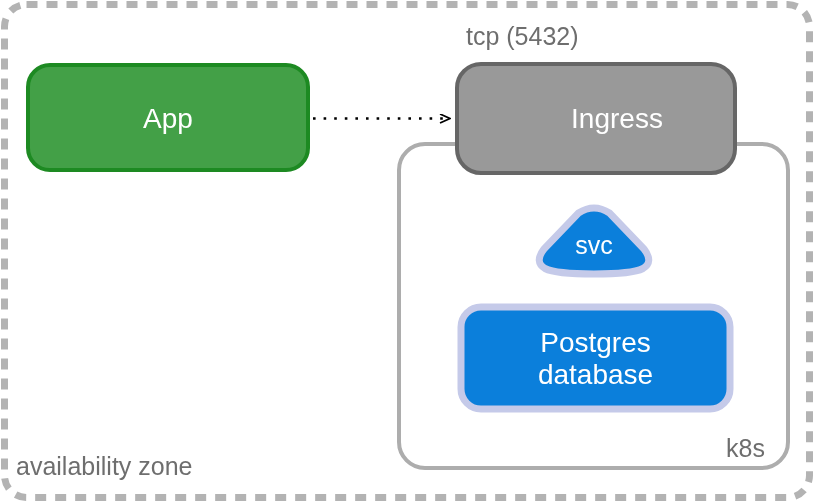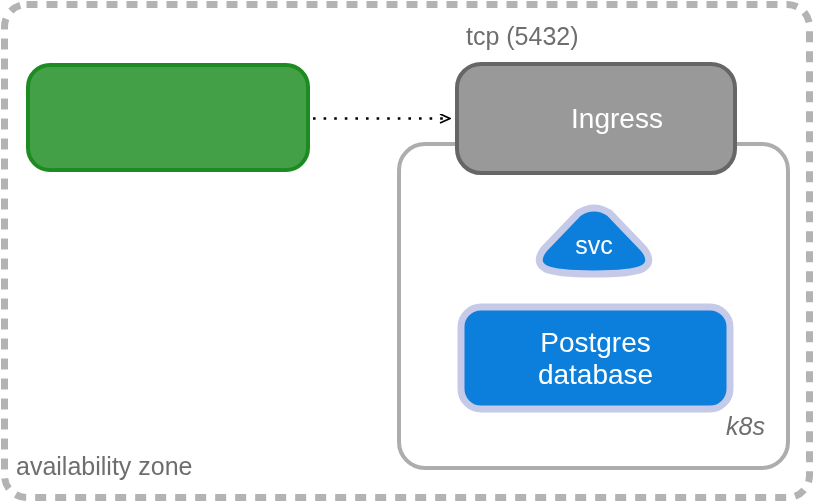--- a/index.html
+++ b/index.html
@@ -52,21 +52,21 @@
     font-size: 25px;
     font-weight: 400;
   }
 
   
   #app-text      { left: 26px;  top: 103px; width: 284px; }
   #ingress-text  { left: 455px; top: 103px; width: 282px; margin-left: 21px; }
   #svc-text      { left: 538px; top: 231px; width: 112px; }
   #pg-text       { left: 458px; top: 327px; width: 275px; }
   #tcp-label     { left: 466px; top: 22px; }
-  #k8s-label     { left: 726px; top: 412px; font-style: italic; }
+  #k8s-label     { left: 726px; top: 434px; }
   #az-label      { left: 16px;  top: 452px; }
 </style>
 </head>
 <body>
 
 <div id="canvas">
 
   <svg id="diagram-svg" viewBox="0 0 814 502" xmlns="http://www.w3.org/2000/svg">
 
     <defs>
@@ -90,20 +90,21 @@
              Q 632 274 594 274
              Q 556 274 545 268.5
              Q 534 262 544 249
              Z" fill="#0b7fdb" stroke="#c5cae9" stroke-width="7" stroke-linejoin="round"></path>
 
     <rect x="461" y="307" width="269" height="102" rx="20" ry="20" fill="#0b7fdb" stroke="#c5cae9" stroke-width="7"></rect>
 
     <line x1="313" y1="118.5" x2="449" y2="118.5" stroke="#000000" stroke-width="2.6" stroke-dasharray="2.6 8" stroke-linecap="butt" marker-end="url(#open-arrow)"></line>
   </svg>
 
+  <div class="lbl node-label" id="app-text">App</div>
 
   <div class="lbl node-label" id="ingress-text">Ingress</div>
 
   <div class="lbl node-label small" id="svc-text">svc</div>
 
   <div class="lbl node-label" id="pg-text">
     <div>Postgres</div>
     <div>database</div>
   </div>
 

